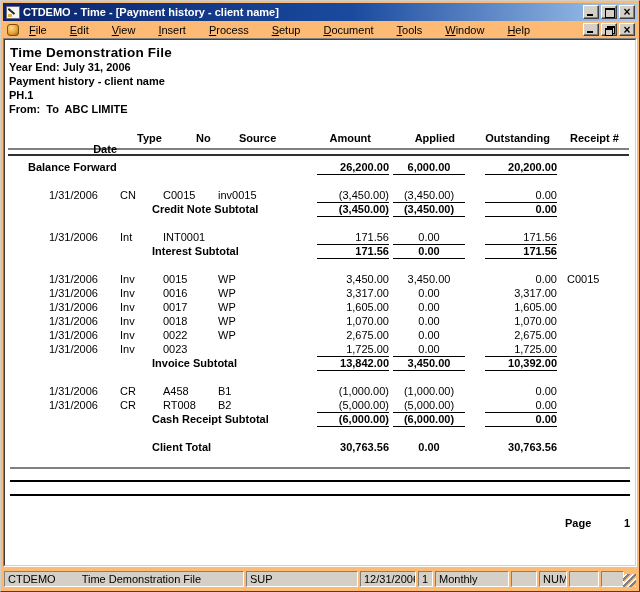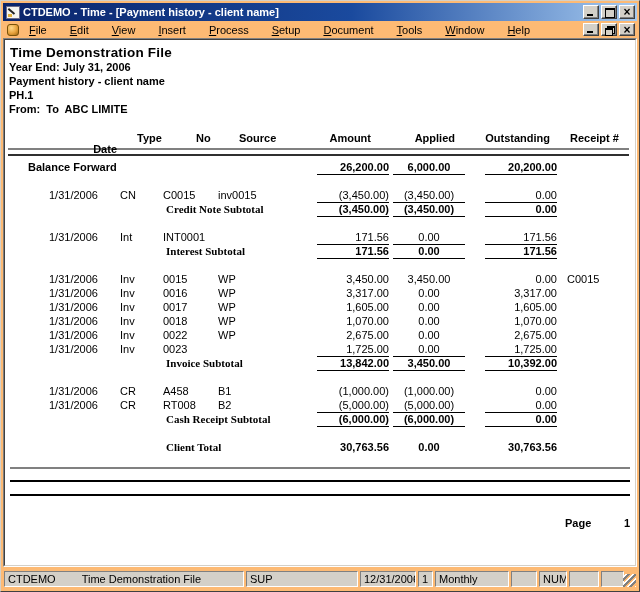--- a/index.html
+++ b/index.html
@@ -66,21 +66,21 @@
   .cd{left:44px;width:52px;}
   .ct{left:115px;}
   .cn{left:158px;}
   .cs{left:213px;}
   .ca{left:312px;width:72px;text-align:right;}
   .cp{left:388px;width:72px;text-align:center;}
   .co{left:480px;width:72px;text-align:right;}
   .cr2{left:562px;}
   .lbl{position:absolute;top:0;font-weight:bold;}
   .lbl-bal{left:23px;}
-  .lbl-sub{left:161px;font-family:Liberation Serif, serif;}
+  .lbl-sub{left:147px;}
   .balance .c,.subtotal .c,.total .c{font-weight:bold;}
   .ul{border-bottom:1px solid #000;}
   
   .footrule{margin-left:5px;width:620px;}
   .fr-gray{margin-top:13px;height:1.5px;background:#808080;}
   .fr-b1{margin-top:11px;height:2px;background:#000;}
   .fr-b2{margin-top:12px;height:2px;background:#000;}
   .page-row{position:relative;height:14px;margin-top:21px;font-weight:bold;}
   .page-row .pg-label{position:absolute;left:560px;}
   .page-row .pg-num{position:absolute;left:605px;width:20px;text-align:right;}

